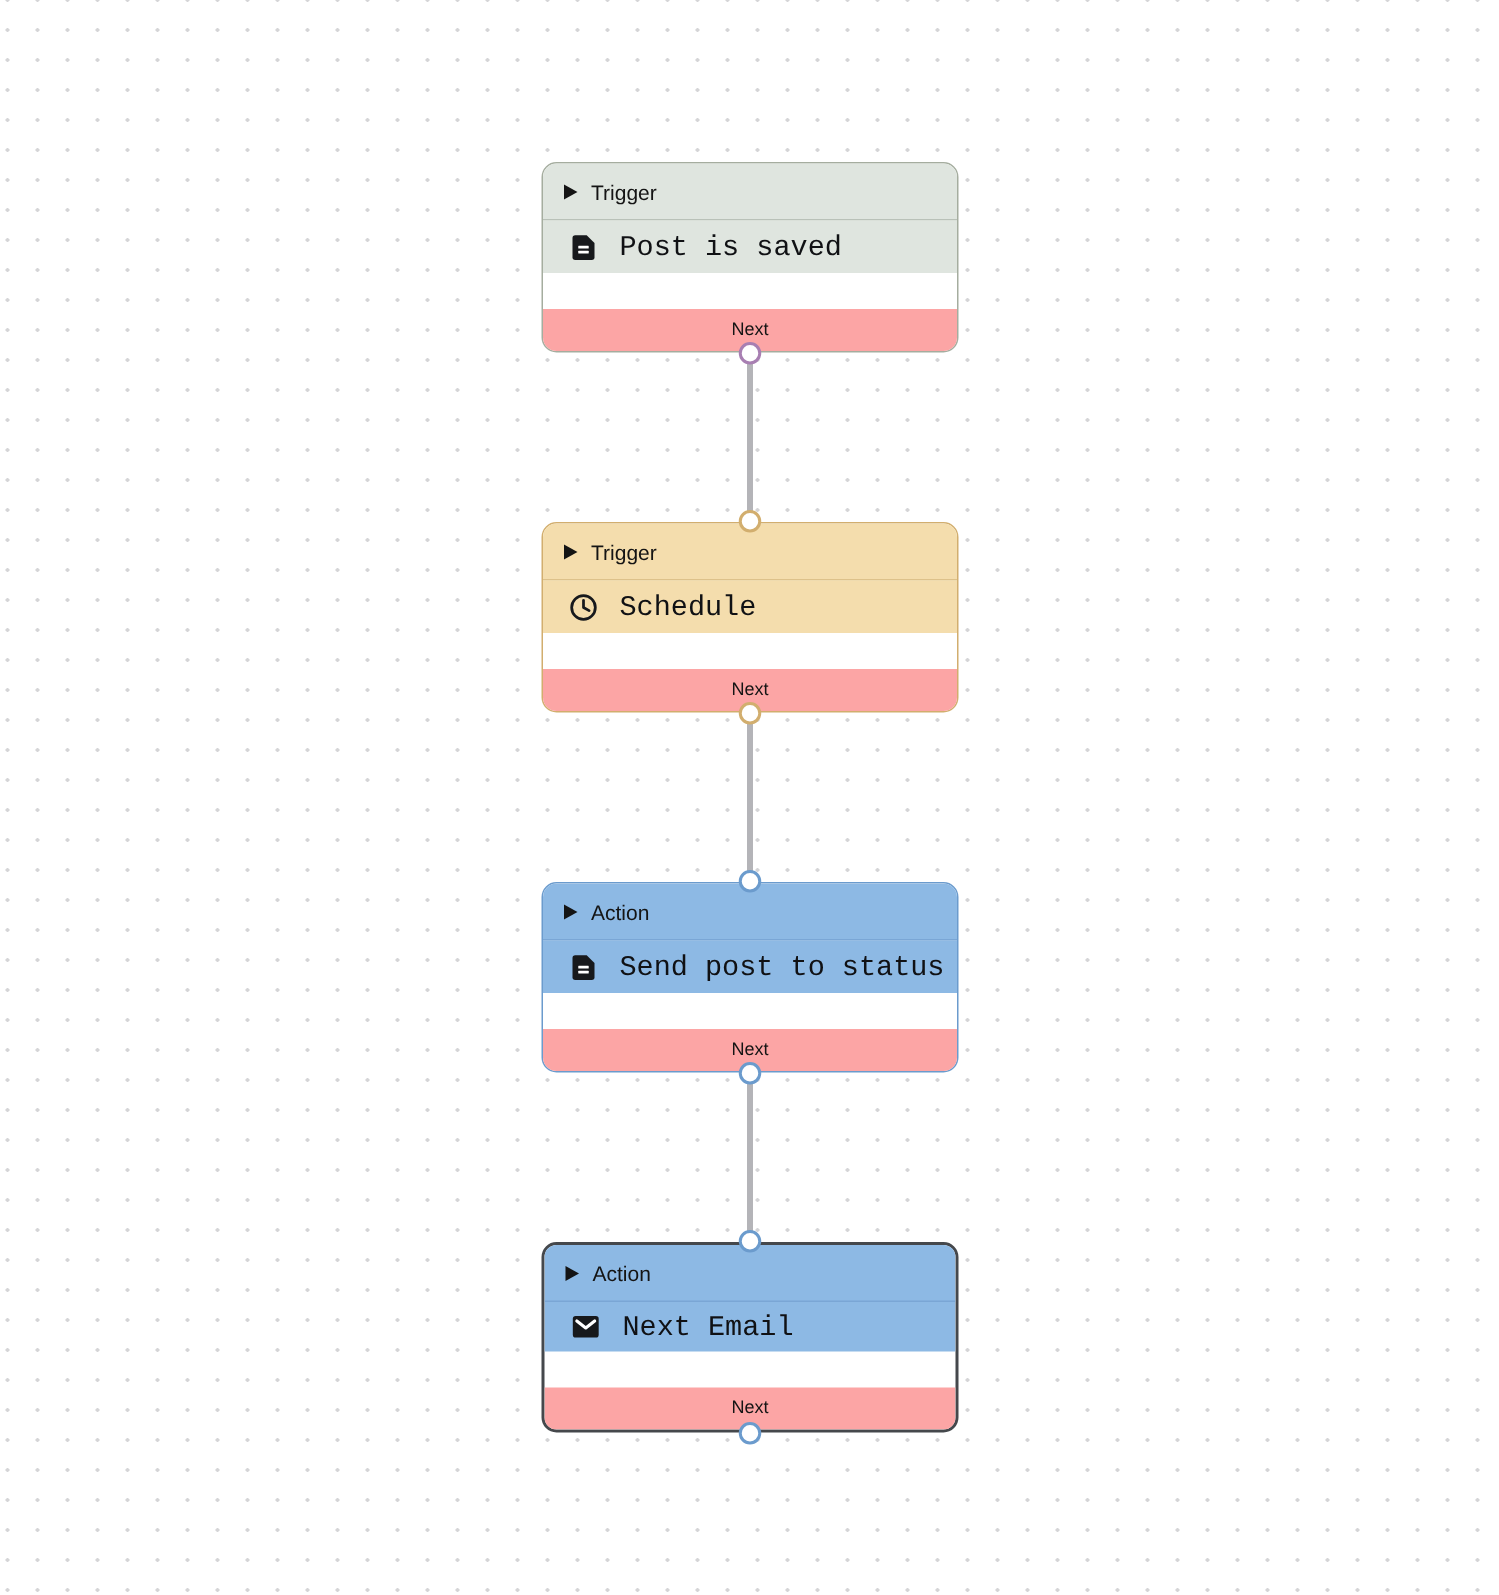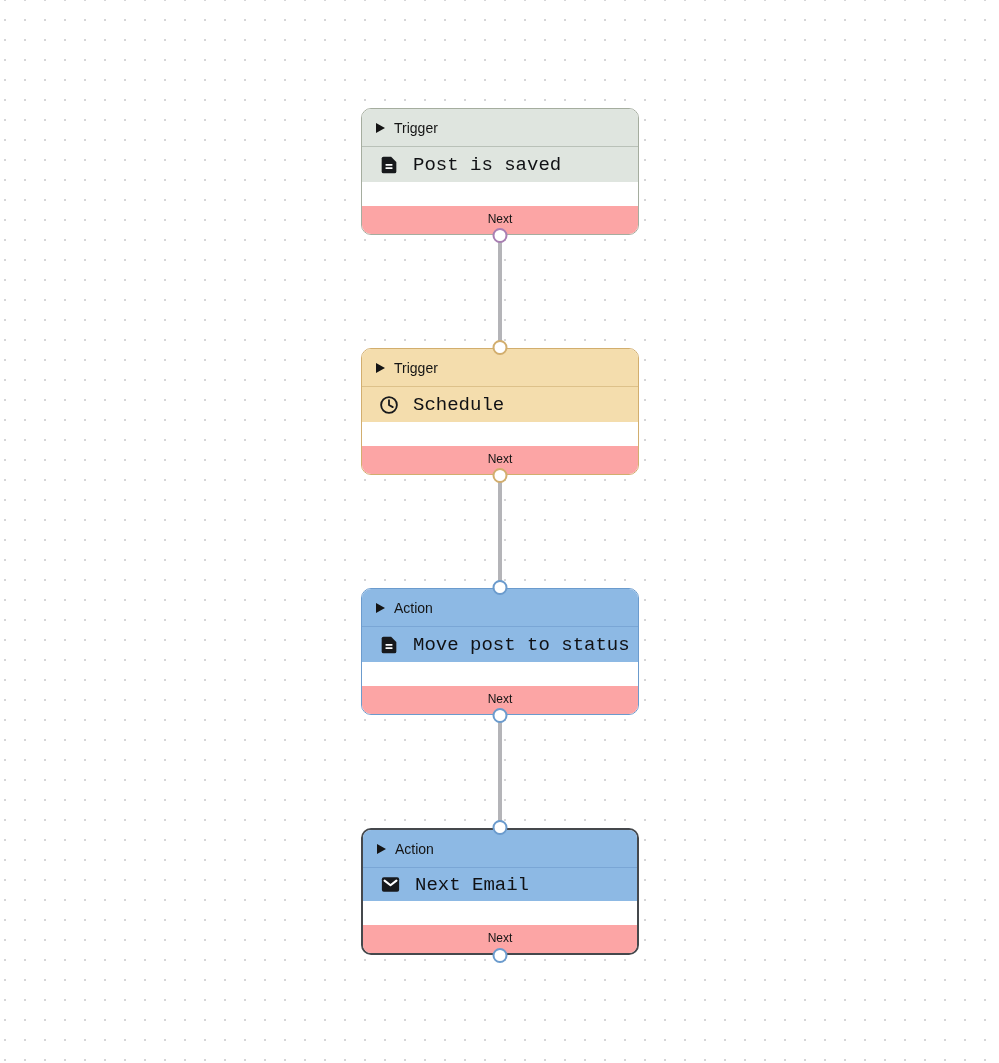--- a/index.html
+++ b/index.html
@@ -159,21 +159,21 @@
         <span>Action</span>
       </div>
       <div class="node-body">
         <span class="body-icon">
           <svg viewBox="0 0 24 24" width="22" height="22">
               <path d="M6 3h8.3L20 8.7V19a2 2 0 0 1-2 2H6a2 2 0 0 1-2-2V5a2 2 0 0 1 2-2z" fill="#17191c"></path>
               <rect x="8.2" y="10.8" width="7.6" height="2" rx="0.4" fill="#fff"></rect>
               <rect x="8.2" y="14.4" width="7.6" height="2" rx="0.4" fill="#fff"></rect>
             </svg>
         </span>
-        <span class="node-title">Move post to status</span>
+        <span class="node-title">Send post to status</span>
       </div>
       <div class="node-footer">Next</div>
     </div>
     <div class="port port-top"></div>
     <div class="port port-bottom"></div>
   </div>
 
   <div class="node selected" style="top: 828px; --fill: #8db9e4; --border: #45484c; --divider: #7aa6d5; --port-top: #6b9bcd; --port-bottom: #6b9bcd;">
     <div class="node-inner">
       <div class="node-header">

